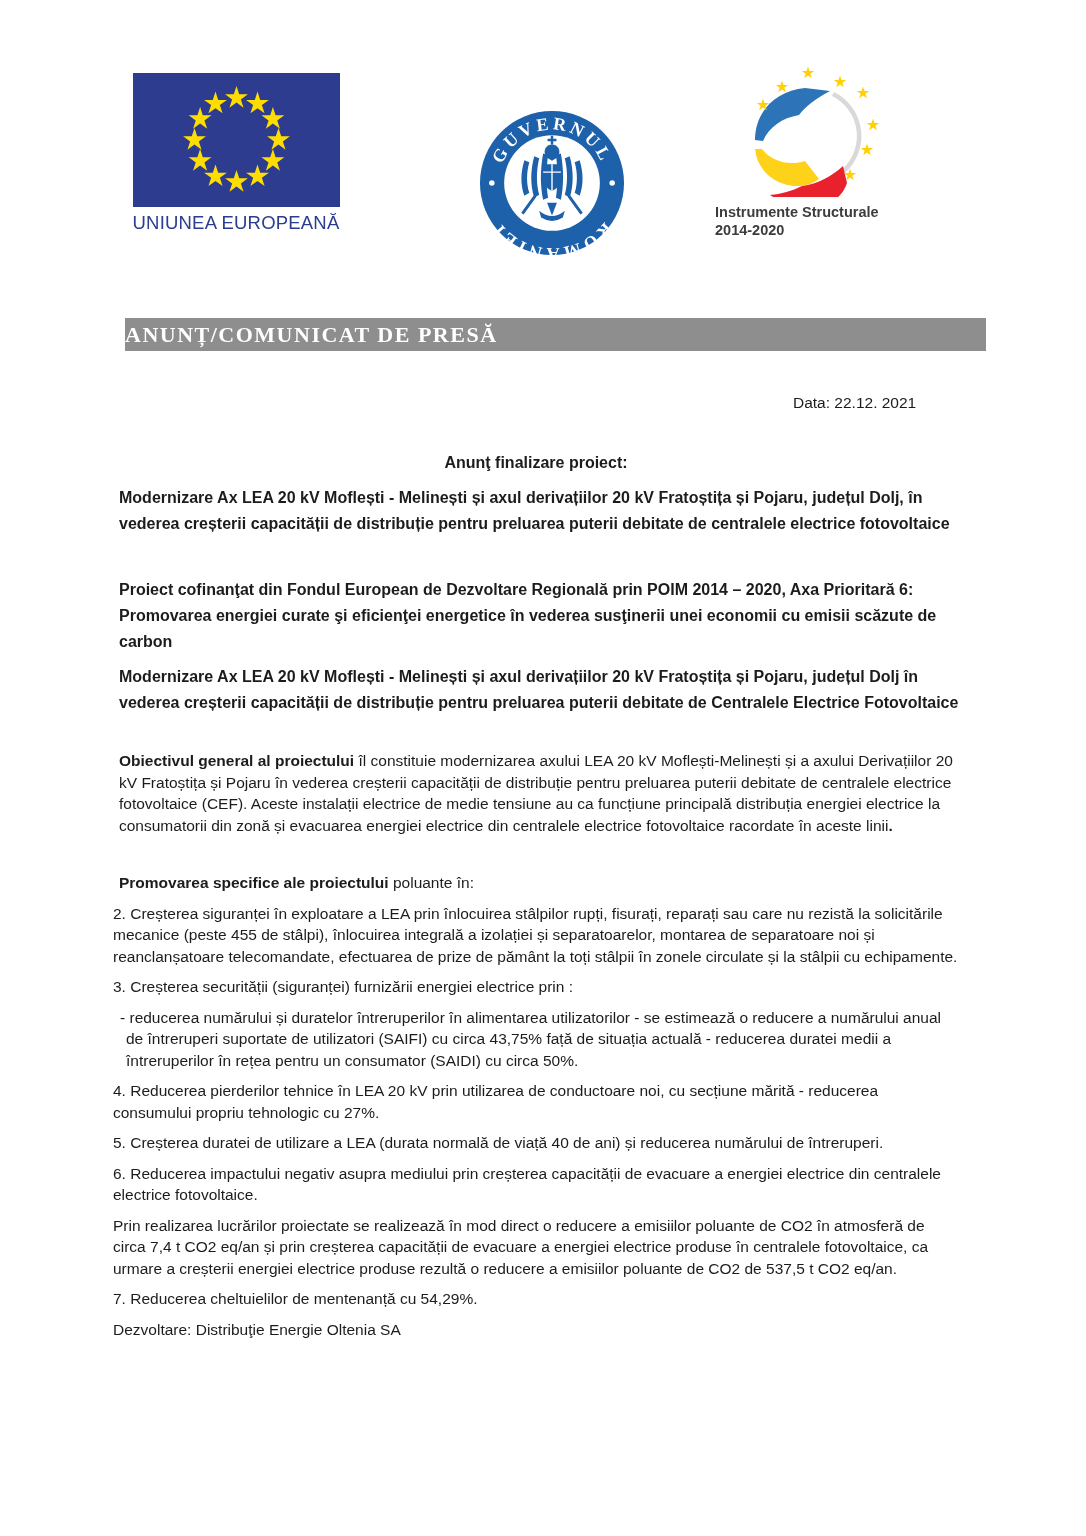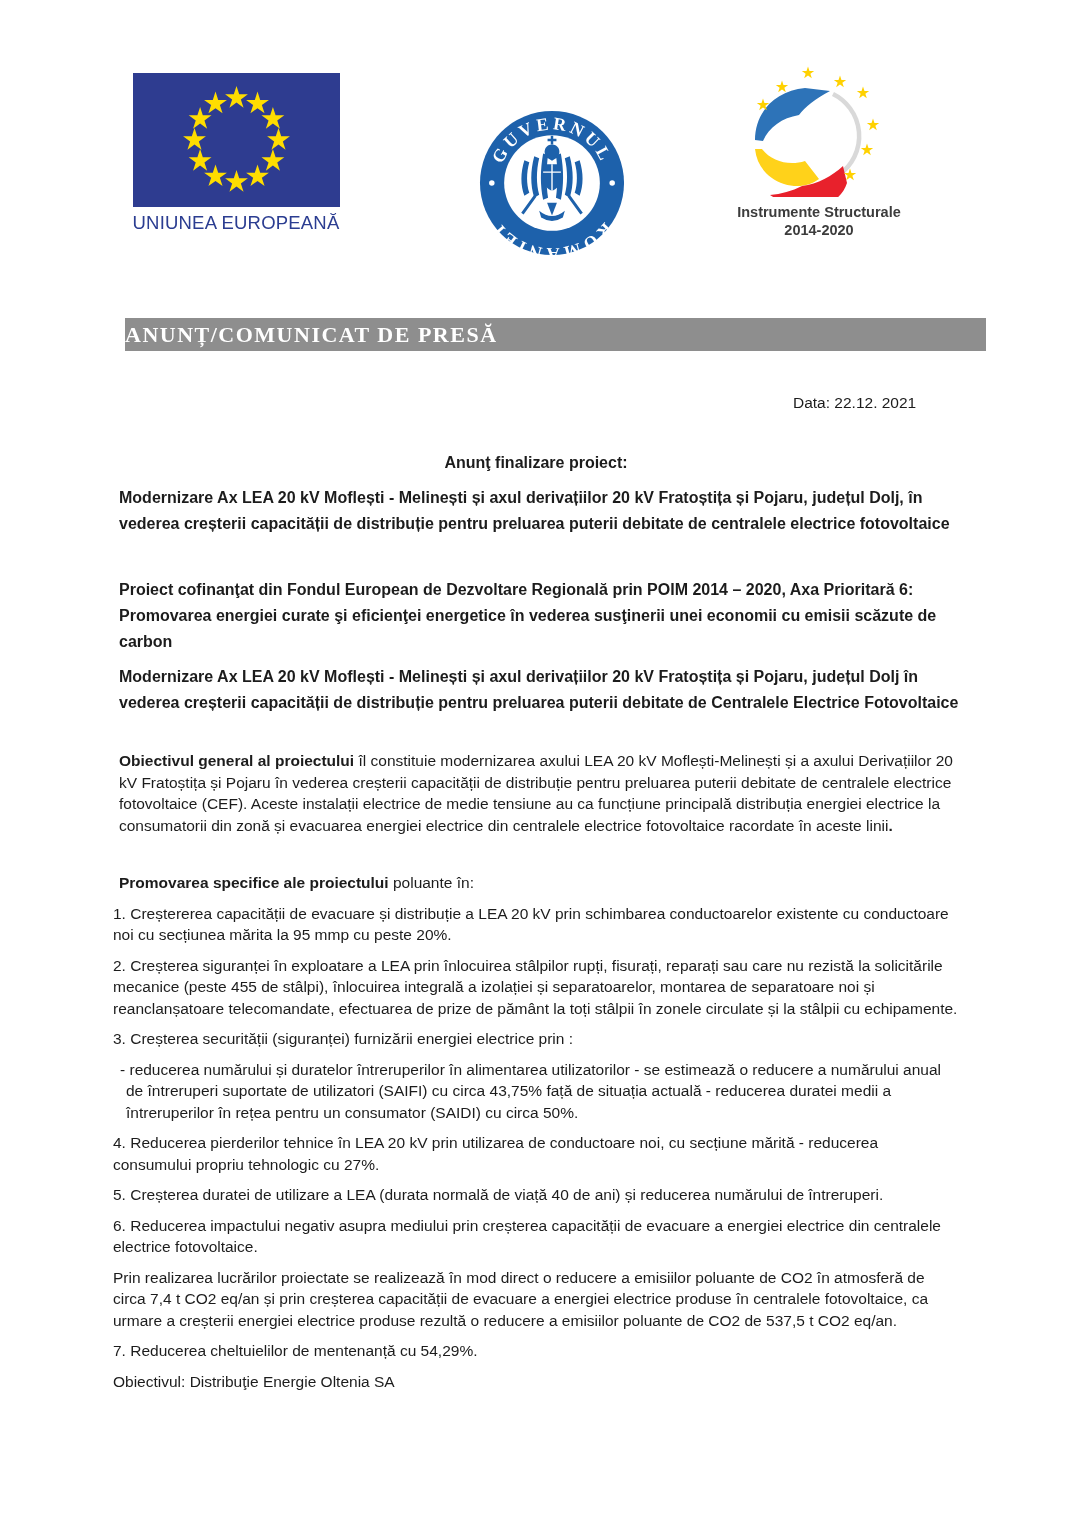--- a/index.html
+++ b/index.html
@@ -9,21 +9,21 @@
     -webkit-font-smoothing:antialiased;
   }
   .page{position:relative;width:1086px;height:1536px;overflow:hidden;background:#fff;}
 
   
   .eu-logo{position:absolute;left:133px;top:73px;}
   .eu-caption{position:absolute;left:130px;top:212px;width:212px;text-align:center;
     color:#2b3d91;font-size:18.5px;letter-spacing:.2px;}
   .gov-logo{position:absolute;left:478px;top:109px;}
   .si-logo{position:absolute;left:742px;top:62px;}
-  .si-text{position:absolute;left:715px;top:203px;width:208px;text-align:center;
+  .si-text{position:absolute;left:715px;top:203px;width:208px;
     font-weight:bold;font-size:14.5px;line-height:18px;color:#3c3c3c;}
 
   
   .banner{position:absolute;left:125px;top:318px;width:861px;height:33px;
     background:#8e8e8e;color:#ffffff;text-align:left;line-height:33px;
     font-family:"Liberation Serif", serif;font-weight:bold;font-size:22px;letter-spacing:1.5px;}
 
   .date{position:absolute;left:793px;top:394px;font-size:15.5px;color:#1c1c1c;}
 
   
@@ -137,25 +137,24 @@
   <div class="content">
     <p class="h center">Anunţ finalizare proiect:</p>
     <p class="h ind">Modernizare Ax LEA 20 kV Moflești - Melinești și axul derivațiilor 20 kV Fratoștița și Pojaru, județul Dolj, în vederea creșterii capacității de distribuție pentru preluarea puterii debitate de centralele electrice fotovoltaice</p>
     <div class="g22"></div>
     <p class="h ind">Proiect cofinanţat din Fondul European de Dezvoltare Regională prin POIM 2014 – 2020, Axa Prioritară 6: Promovarea energiei curate şi eficienţei energetice în vederea susţinerii unei economii cu emisii scăzute de carbon</p>
     <p class="h ind">Modernizare Ax LEA 20 kV Moflești - Melinești și axul derivațiilor 20 kV Fratoștița și Pojaru, județul Dolj în vederea creșterii capacității de distribuție pentru preluarea puterii debitate de Centralele Electrice Fotovoltaice</p>
     <div class="g16"></div>
     <p class="ind"><strong>Obiectivul general al proiectului</strong><span> îl constituie modernizarea axului LEA 20 kV Moflești-Melinești și a axului Derivațiilor 20 kV Fratoștița și Pojaru în vederea creșterii capacității de distribuție pentru preluarea puterii debitate de centralele electrice fotovoltaice (CEF). Aceste instalații electrice de medie tensiune au ca funcțiune principală distribuția energiei electrice la consumatorii din zonă și evacuarea energiei electrice din centralele electrice fotovoltaice racordate în aceste linii</span><strong>.</strong></p>
     <div class="g18"></div>
     <p class="ind"><strong>Promovarea specifice ale proiectului</strong><span> poluante în:</span></p>
-    <p>1. Creștererea capacității de evacuare și distribuție a LEA 20 kV prin schimbarea conductoarelor existente cu conductoare noi cu secțiunea mărita la 95 mmp cu peste 20%.</p>
     <p>2. Creșterea siguranței în exploatare a LEA prin înlocuirea stâlpilor rupți, fisurați, reparați sau care nu rezistă la solicitările mecanice (peste 455 de stâlpi), înlocuirea integrală a izolației și separatoarelor, montarea de separatoare noi și reanclanșatoare telecomandate, efectuarea de prize de pământ la toți stâlpii în zonele circulate și la stâlpii cu echipamente.</p>
     <p>3. Creșterea securității (siguranței) furnizării energiei electrice prin :</p>
     <p class="sub">- reducerea numărului și duratelor întreruperilor în alimentarea utilizatorilor - se estimează o reducere a numărului anual de întreruperi suportate de utilizatori (SAIFI) cu circa 43,75% față de situația actuală - reducerea duratei medii a întreruperilor în rețea pentru un consumator (SAIDI) cu circa 50%.</p>
     <p>4. Reducerea pierderilor tehnice în LEA 20 kV prin utilizarea de conductoare noi, cu secțiune mărită - reducerea consumului propriu tehnologic cu 27%.</p>
     <p>5. Creșterea duratei de utilizare a LEA (durata normală de viață 40 de ani) și reducerea numărului de întreruperi.</p>
     <p>6. Reducerea impactului negativ asupra mediului prin creșterea capacității de evacuare a energiei electrice din centralele electrice fotovoltaice.</p>
     <p>Prin realizarea lucrărilor proiectate se realizează în mod direct o reducere a emisiilor poluante de CO2 în atmosferă de circa 7,4 t CO2 eq/an și prin creșterea capacității de evacuare a energiei electrice produse în centralele fotovoltaice, ca urmare a creșterii energiei electrice produse rezultă o reducere a emisiilor poluante de CO2 de 537,5 t CO2 eq/an.</p>
     <p>7. Reducerea cheltuielilor de mentenanță cu 54,29%.</p>
-    <p>Obiectivul: Distribuţie Energie Oltenia SA</p>
+    <p>Dezvoltare: Distribuţie Energie Oltenia SA</p>
   </div>
 
 </div>
 
 </body></html>

